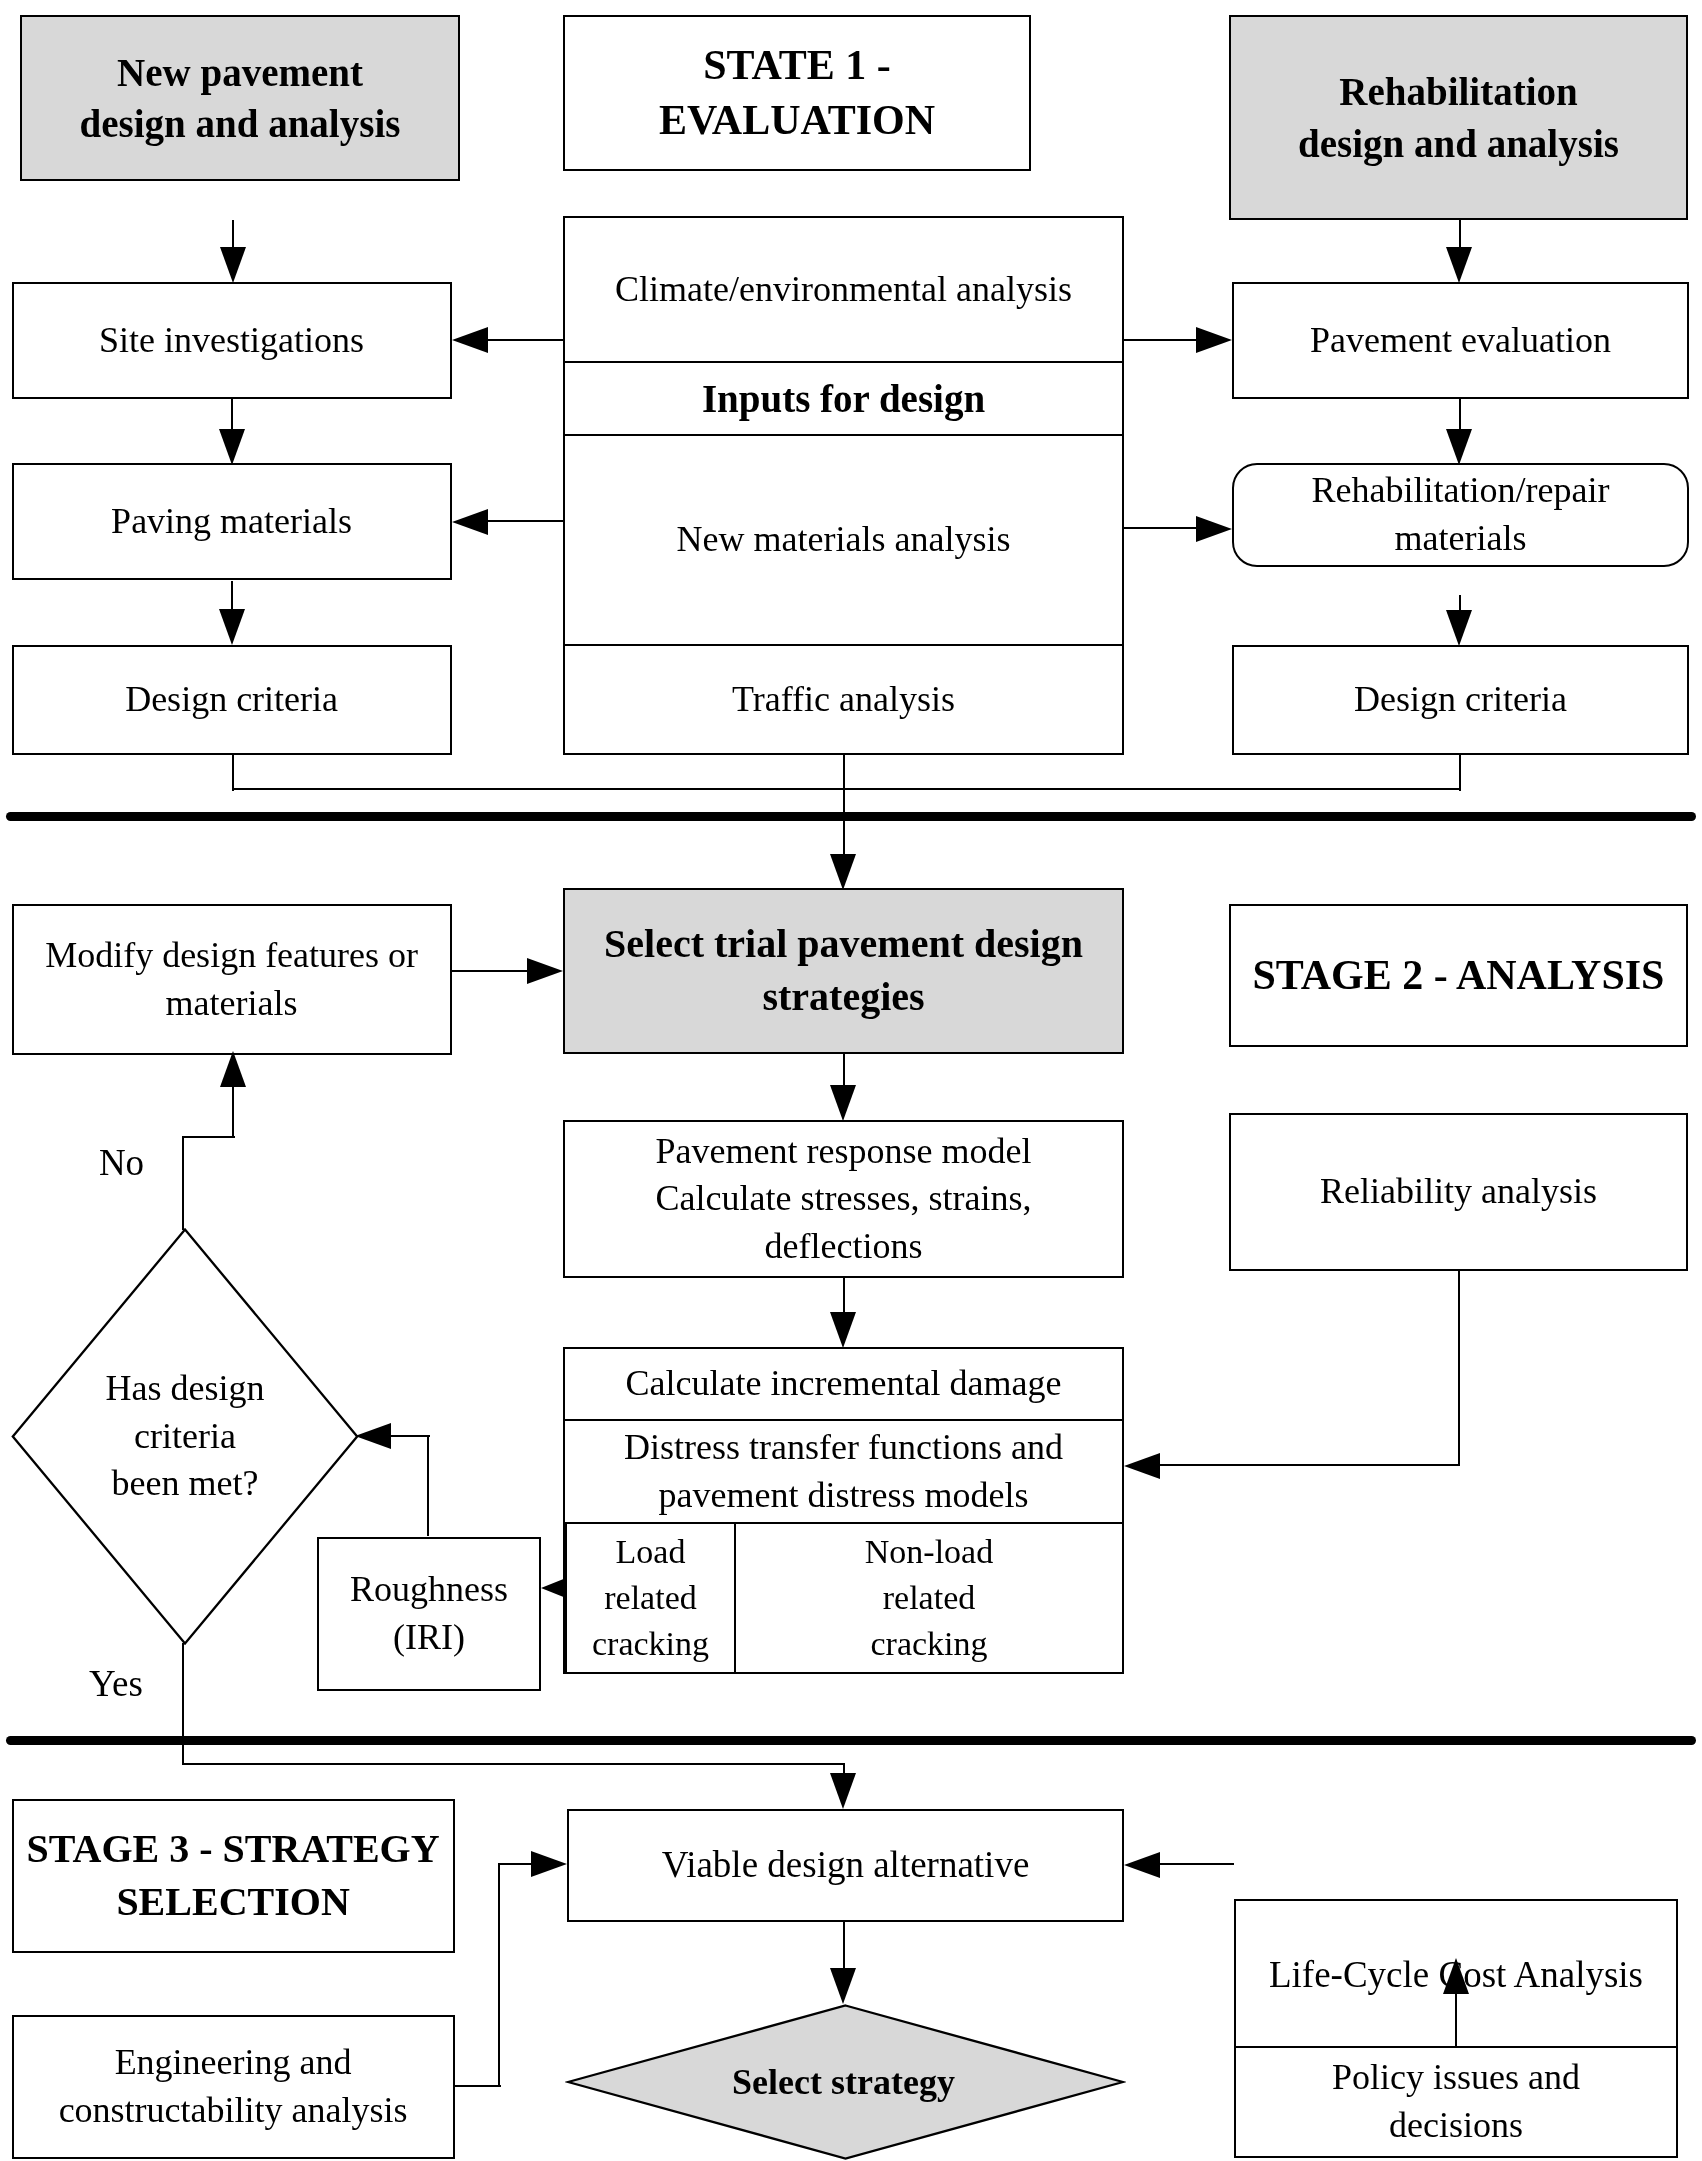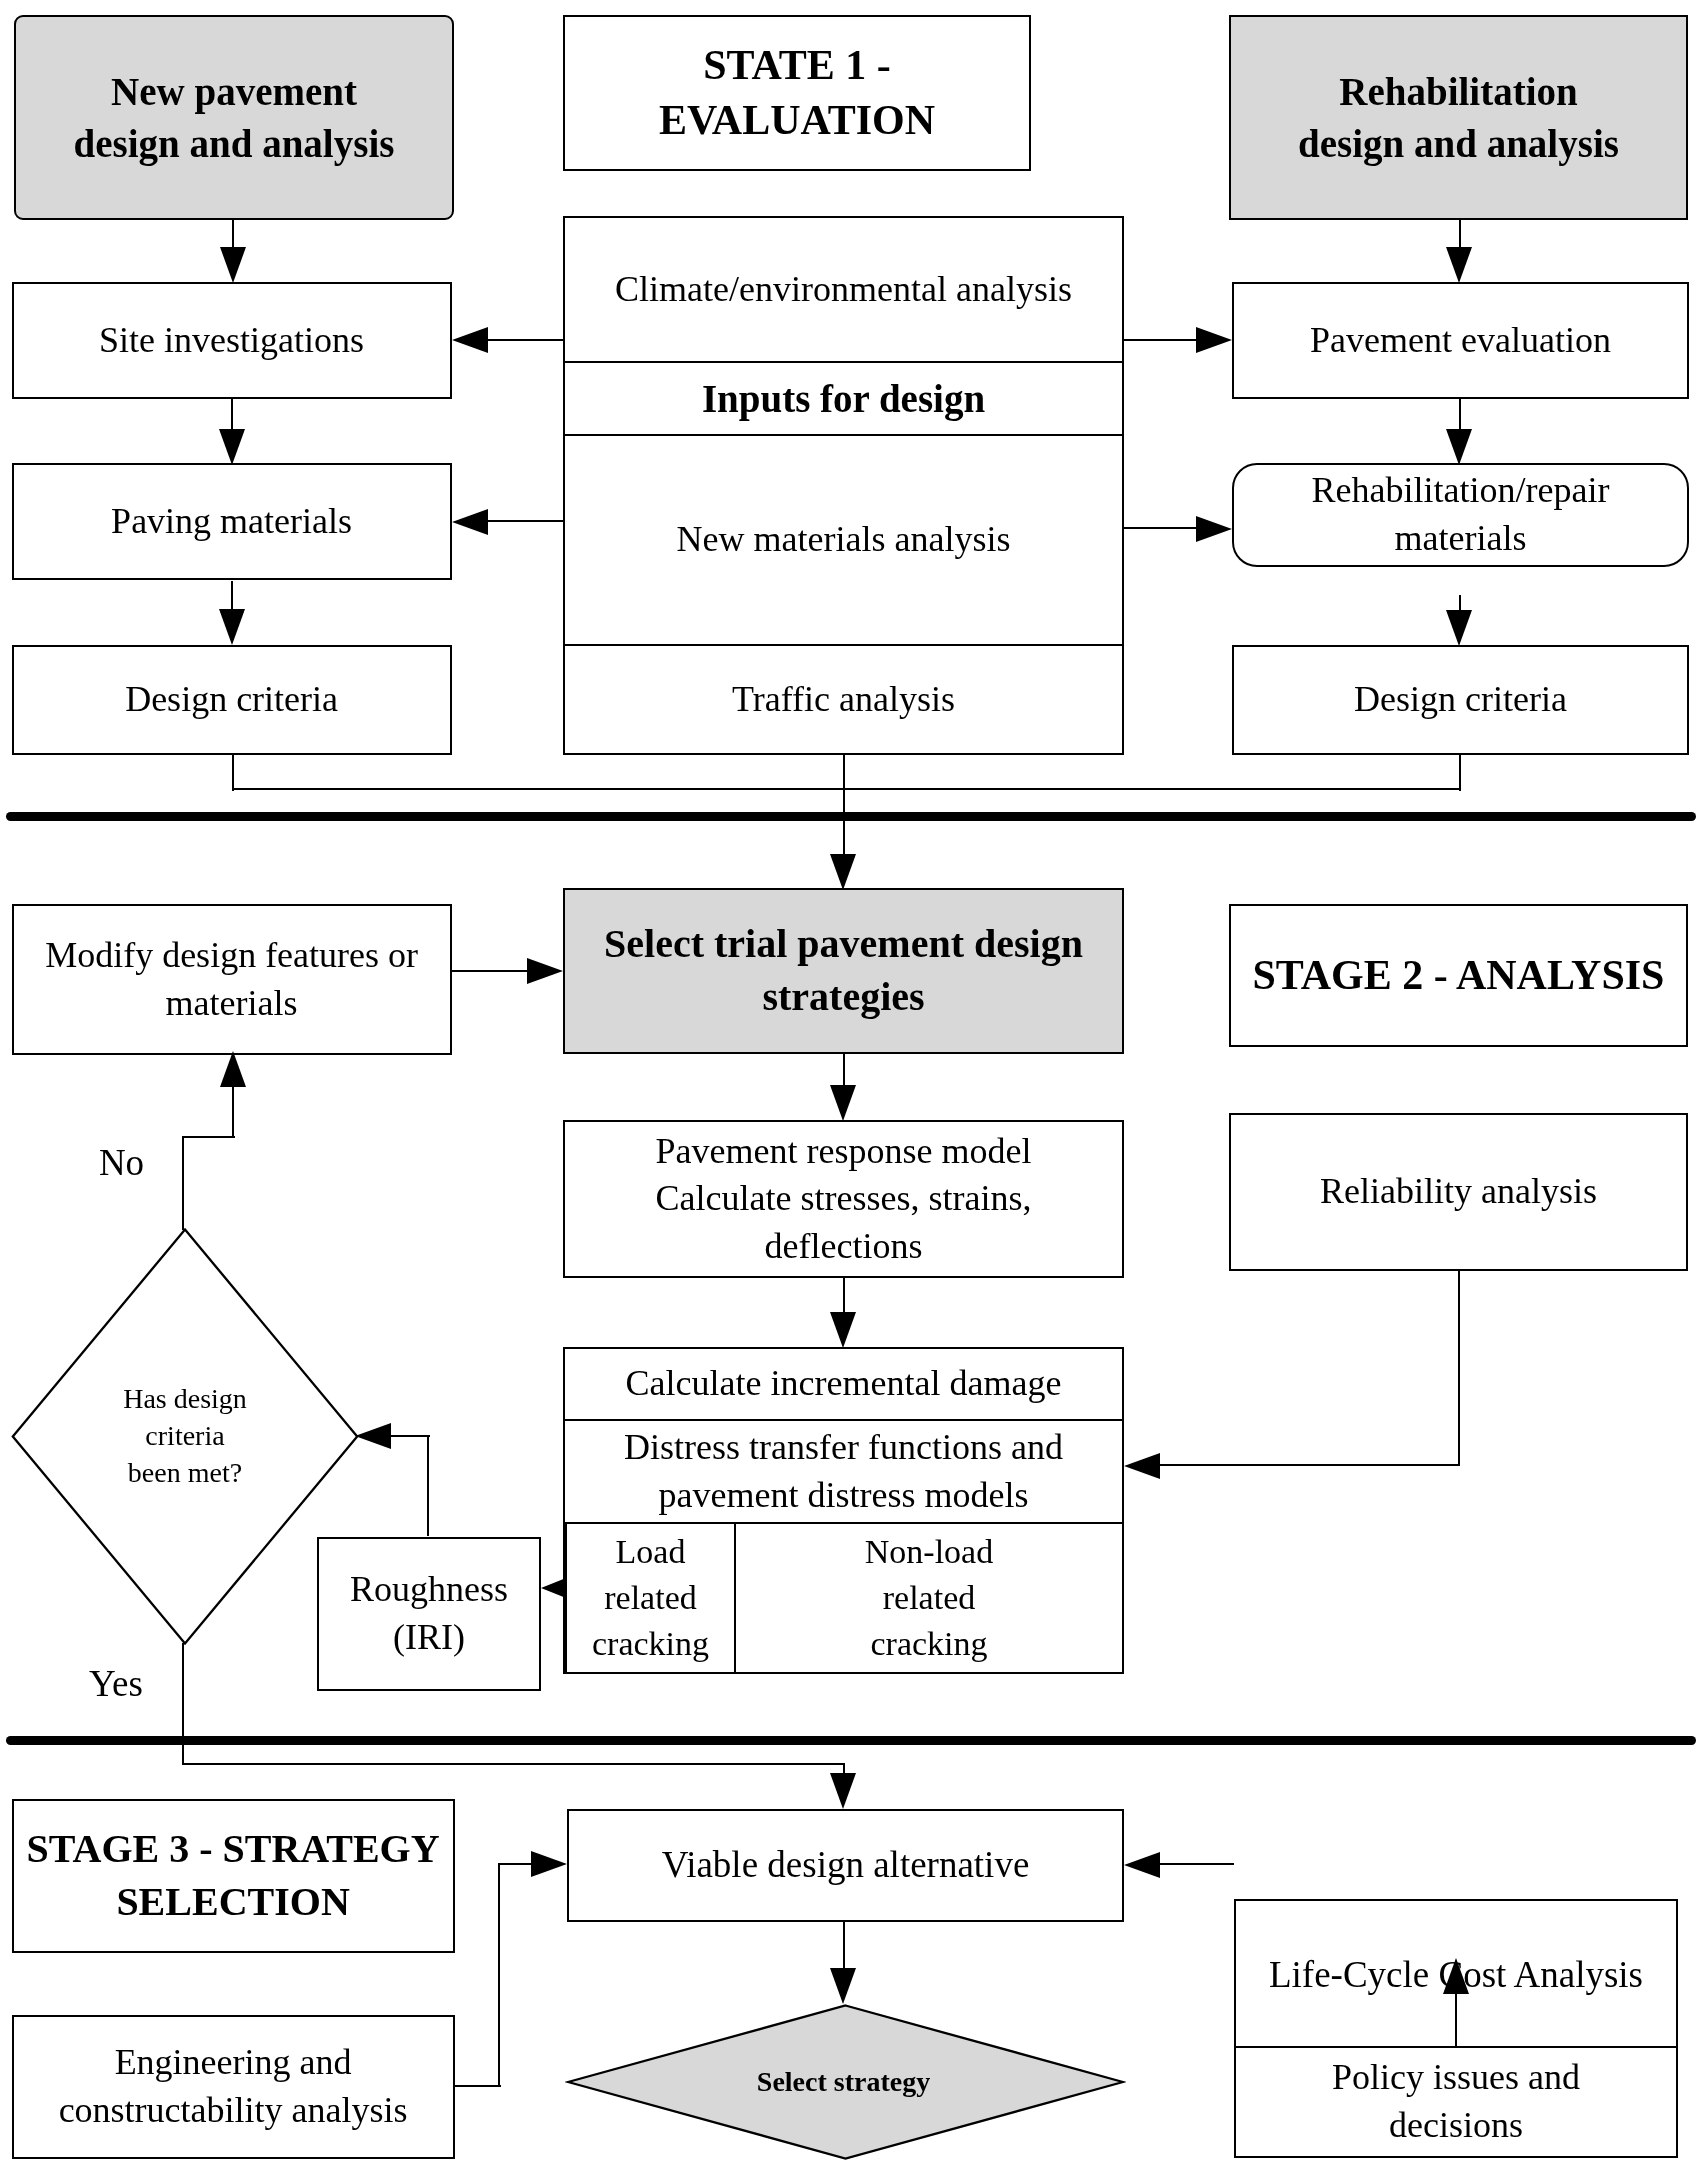--- a/index.html
+++ b/index.html
@@ -37,33 +37,33 @@
   .divider{position:absolute;background:#000;height:9.3px;border-radius:4.6px;}
   .ah{position:absolute;width:0;height:0;}
   .ah-d{border-left:13px solid transparent;border-right:13px solid transparent;border-top:36px solid #000;}
   .ah-u{border-left:13px solid transparent;border-right:13px solid transparent;border-bottom:36px solid #000;}
   .ah-l{border-top:13px solid transparent;border-bottom:13px solid transparent;border-right:36px solid #000;}
   .ah-r{border-top:13px solid transparent;border-bottom:13px solid transparent;border-left:36px solid #000;}
   .ah-l-sm{border-top:10.8px solid transparent;border-bottom:10.8px solid transparent;border-right:25px solid #000;}
   .dshape{position:absolute;}
   .dlabel{
     position:absolute;display:flex;align-items:center;justify-content:center;
-    text-align:center;white-space:pre-line;font-size:28px;line-height:1.32;
+    text-align:center;white-space:pre-line;font-size:36px;line-height:1.32;
   }
   .flow-label{
     position:absolute;display:flex;align-items:center;justify-content:center;
     font-size:37px;
   }
 </style>
 </head>
 <body>
 
 <div id="canvas">
 
-  <div class="box gray bold fs50" style="left:14px;top:15.4px;width:440px;height:205px;border-radius:9px;">New pavement
+  <div class="box gray bold fs50" style="left:20px;top:15.4px;width:440px;height:166px;">New pavement
 design and analysis</div>
 
   <div class="box bold fs54" style="left:563px;top:15.4px;width:468px;height:156px;">STATE 1 - EVALUATION</div>
 
   <div class="box gray bold fs50" style="left:1229px;top:15.4px;width:459px;height:205px;">Rehabilitation
 design and analysis</div>
 
   <div class="box noborder" style="left:563px;top:216px;width:561px;height:539px;border:2.3px solid #000;padding:0;flex-direction:column;align-items:stretch;">
     <div class="row rowline" style="height:145px;font-size:36px;">Climate/environmental analysis</div>
     <div class="row rowline bold" style="height:73px;font-size:39px;">Inputs for design</div>

